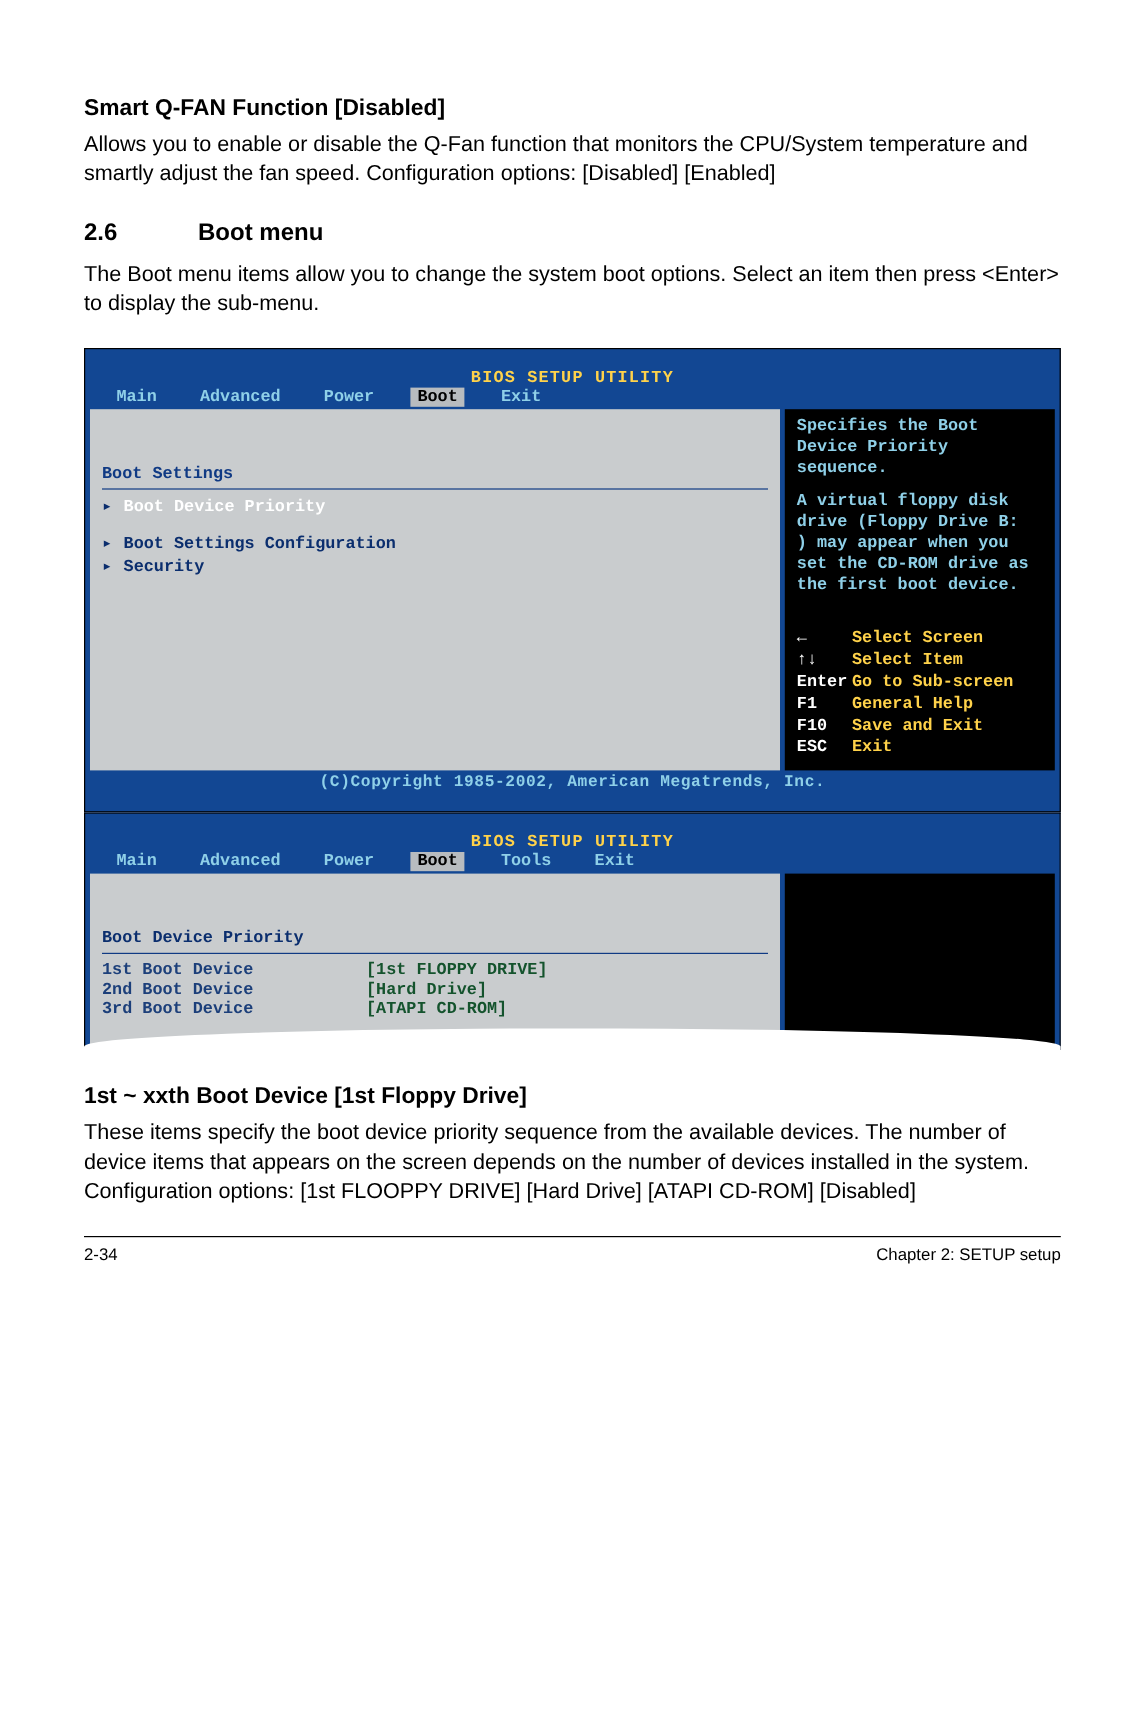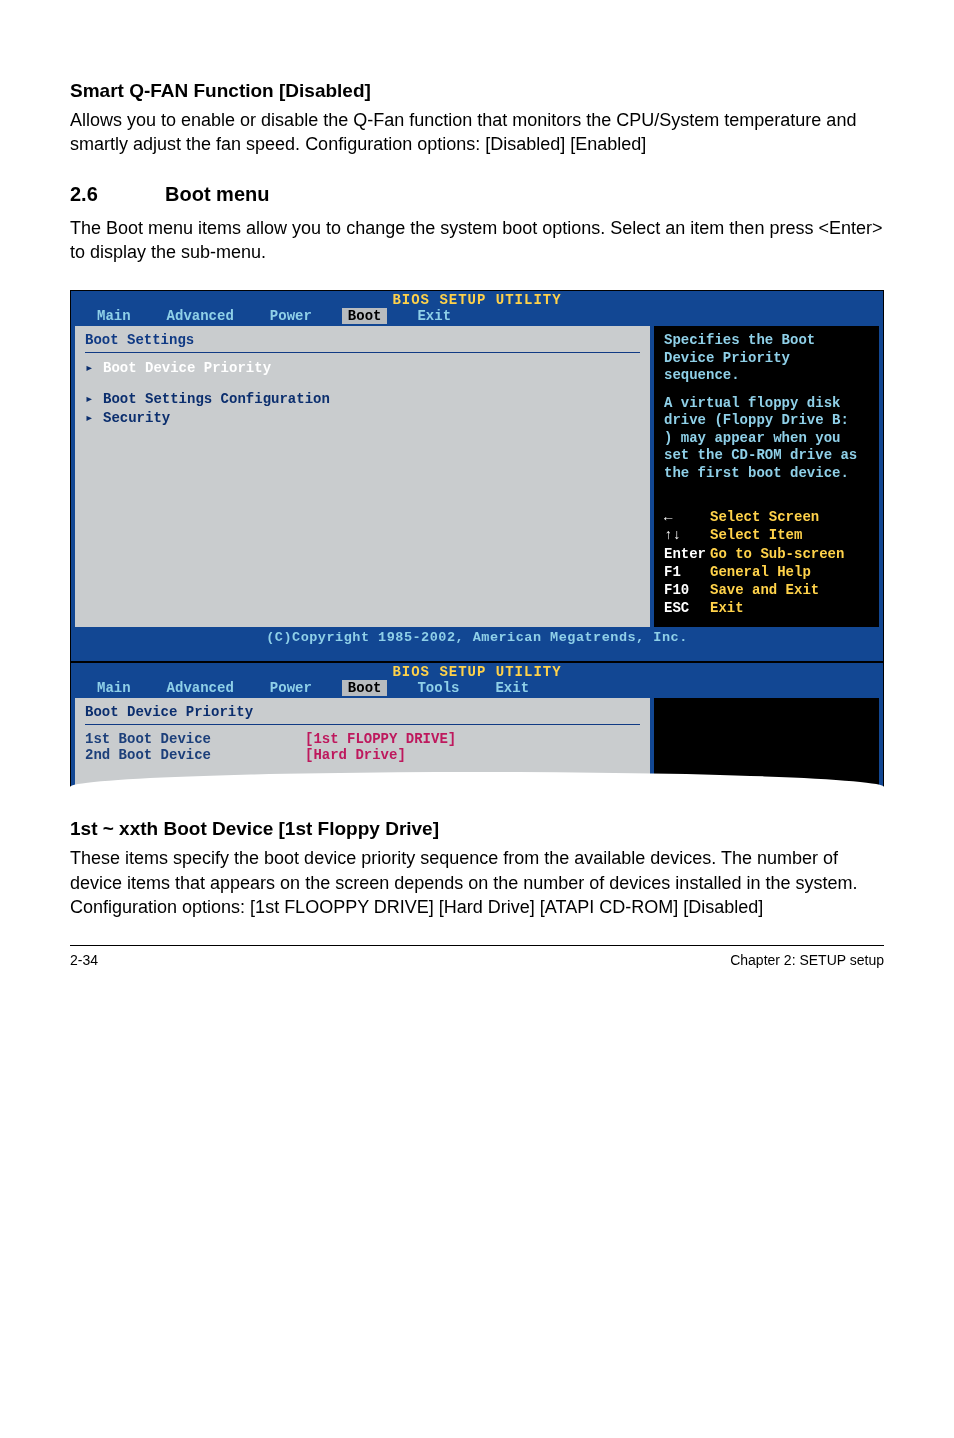--- a/index.html
+++ b/index.html
@@ -49,21 +49,21 @@
     font-family: "Courier New", monospace;
     font-size: 14px;
     font-weight: bold;
     background: #124793;
     color: #fff;
     border: 1px solid #000;
   }
   .bios .title-row {
     text-align: center;
     color: #ffd24a;
-    padding-top: 1px;
+    padding-top: 16px;
     letter-spacing: 1px;
   }
   .bios .menu-row {
     display: flex;
     padding: 0 8px 2px 8px;
   }
   .bios .menu-row span {
     color: #8fd0e8;
     padding: 0 18px;
   }
@@ -80,20 +80,21 @@
   .bios .pane {
     background: #c9ccce;
     margin: 0 2px 2px 4px;
     flex: 1;
     color: #1c3f7a;
     padding: 6px 10px 10px 10px;
     box-sizing: border-box;
   }
   .bios .pane .header {
     color: #103a84;
+    margin-top: 40px;
   }
   .bios .pane hr {
     border: none;
     border-top: 1px solid #103a84;
     margin: 4px 0 6px 0;
   }
   .bios .pane .item {
     display: flex;
     align-items: center;
     margin: 2px 0;
@@ -109,21 +110,21 @@
     color: #0b2e6e;
   }
   .bios .pane .two-col {
     display: flex;
   }
   .bios .pane .two-col .k {
     width: 220px;
     color: #1c3f7a;
   }
   .bios .pane .two-col .v {
-    color: #be185d;
+    color: #14532d;
   }
   .bios .side {
     background: #000000;
     width: 225px;
     margin: 0 4px 2px 2px;
     padding: 6px 10px 10px 10px;
     box-sizing: border-box;
   }
   .bios .side .help {
     color: #8fd0e8;
@@ -270,20 +271,24 @@
         <div class="header" style="color:#0b2e6e;">Boot Device Priority</div>
         <hr>
         <div class="two-col">
               <span class="k">1st Boot Device</span>
               <span class="v">[1st FLOPPY DRIVE]</span>
             </div>
         <div class="two-col">
               <span class="k">2nd Boot Device</span>
               <span class="v">[Hard Drive]</span>
             </div>
+        <div class="two-col">
+              <span class="k">3rd Boot Device</span>
+              <span class="v">[ATAPI CD-ROM]</span>
+            </div>
         <div style="height:14px;"></div>
       </div>
       <div class="side" style="min-height:90px;"></div>
     </div>
   </div>
   </div>
 
   <div style="height:28px;"></div>
 
   <h3 class="section-sub">1st ~ xxth Boot Device [1st Floppy Drive]</h3>

